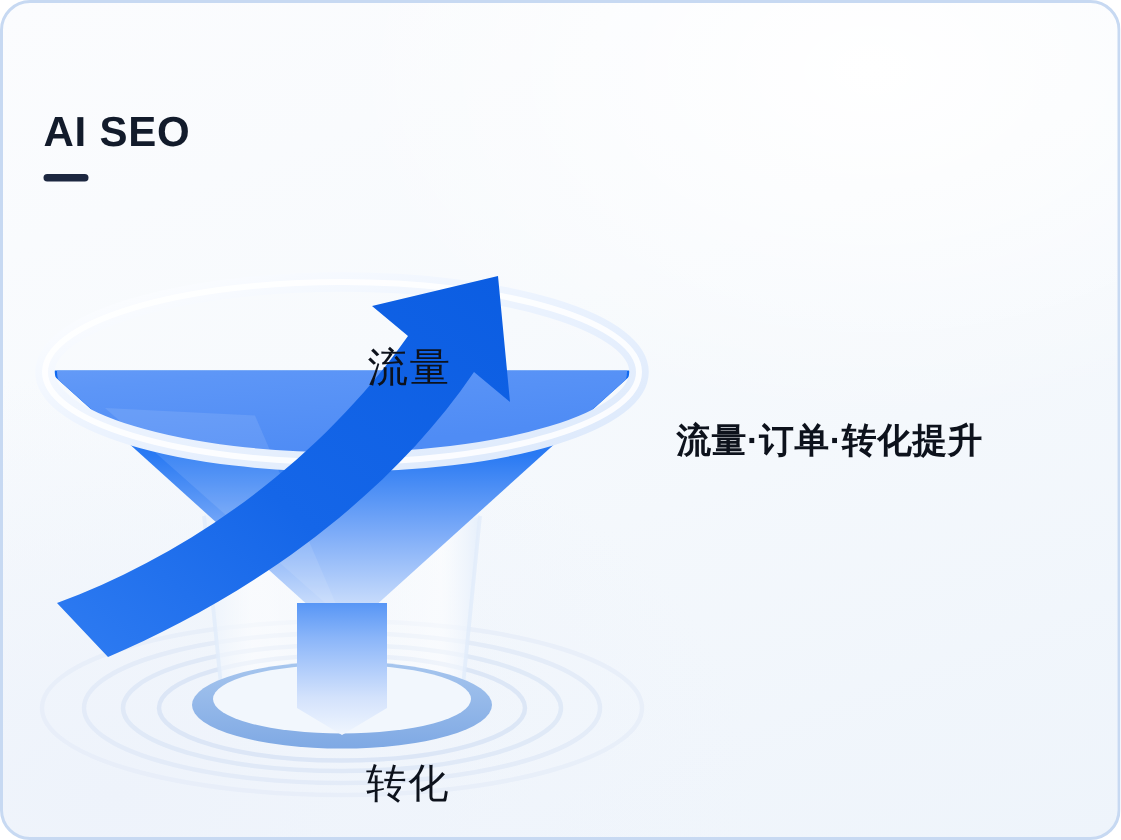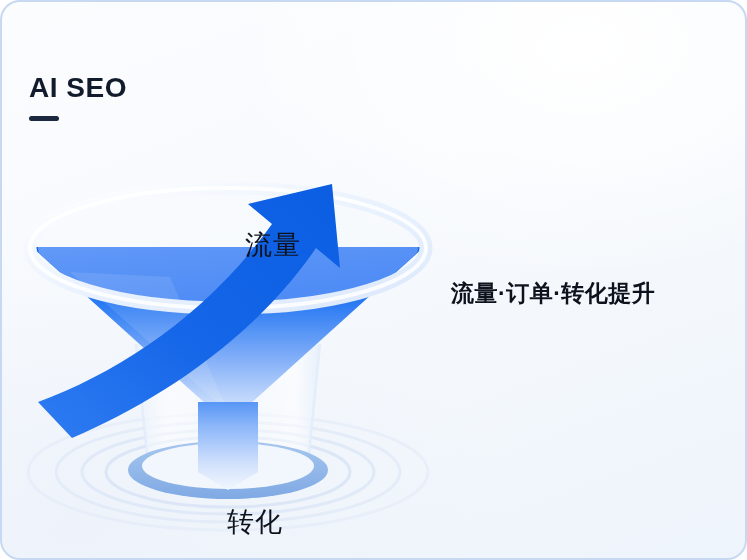--- a/index.html
+++ b/index.html
@@ -78,21 +78,21 @@
   .art-label {
     position: absolute;
     font-size: 27px;
     font-weight: 400;
     color: #0d121c;
     letter-spacing: 1px;
     white-space: nowrap;
     z-index: 30;
   }
   #label-traffic { left: 225px; top: 155px; }
-  #label-convert { left: 207px; top: 432px; text-align: center; }
+  #label-convert { left: 224px; top: 432px; text-align: center; }
 </style>
 </head>
 <body>
 
 <div id="canvas">
 
   <div id="brand">
     <div id="brand-title">AI SEO</div>
     <div id="brand-rule"></div>
   </div>

